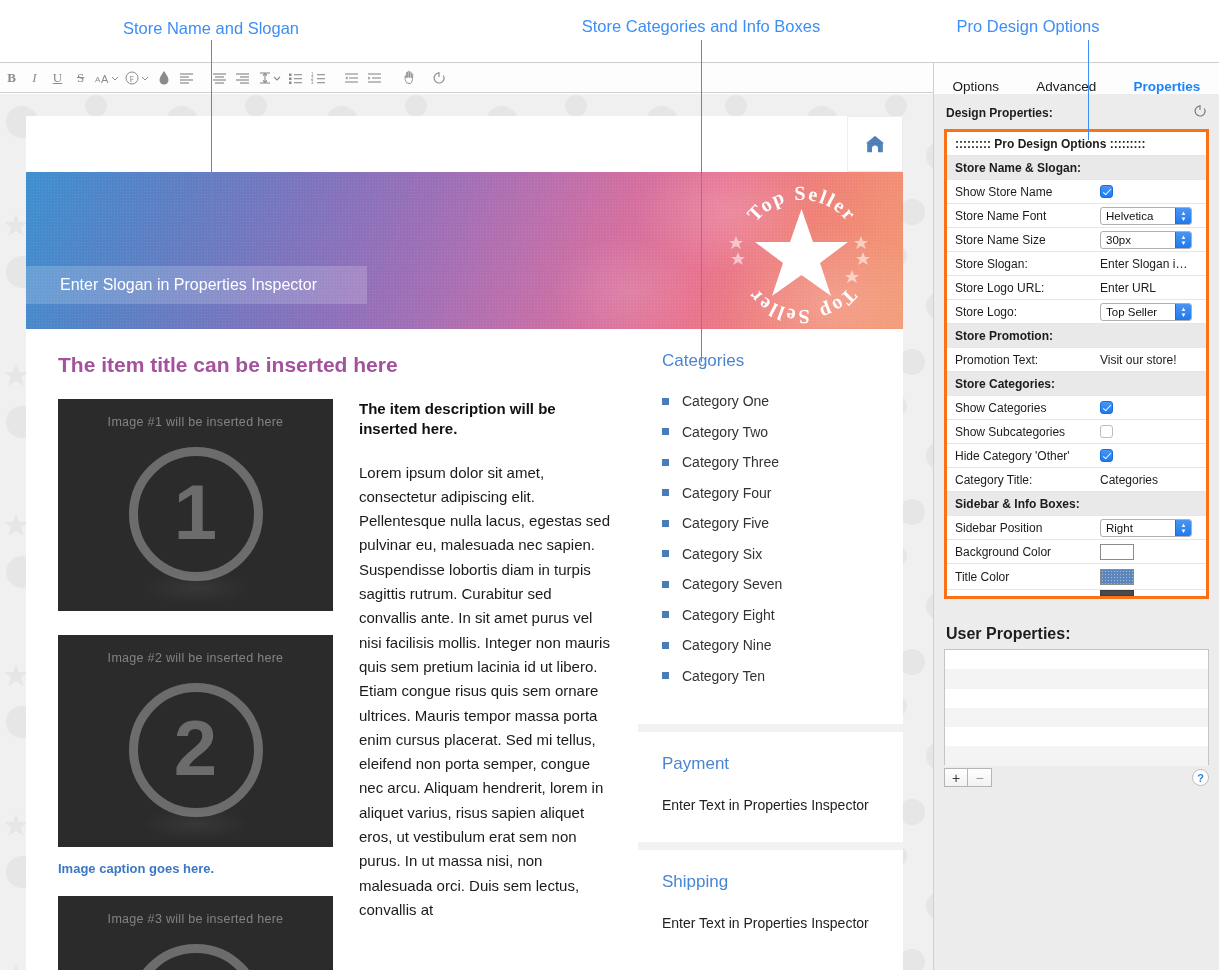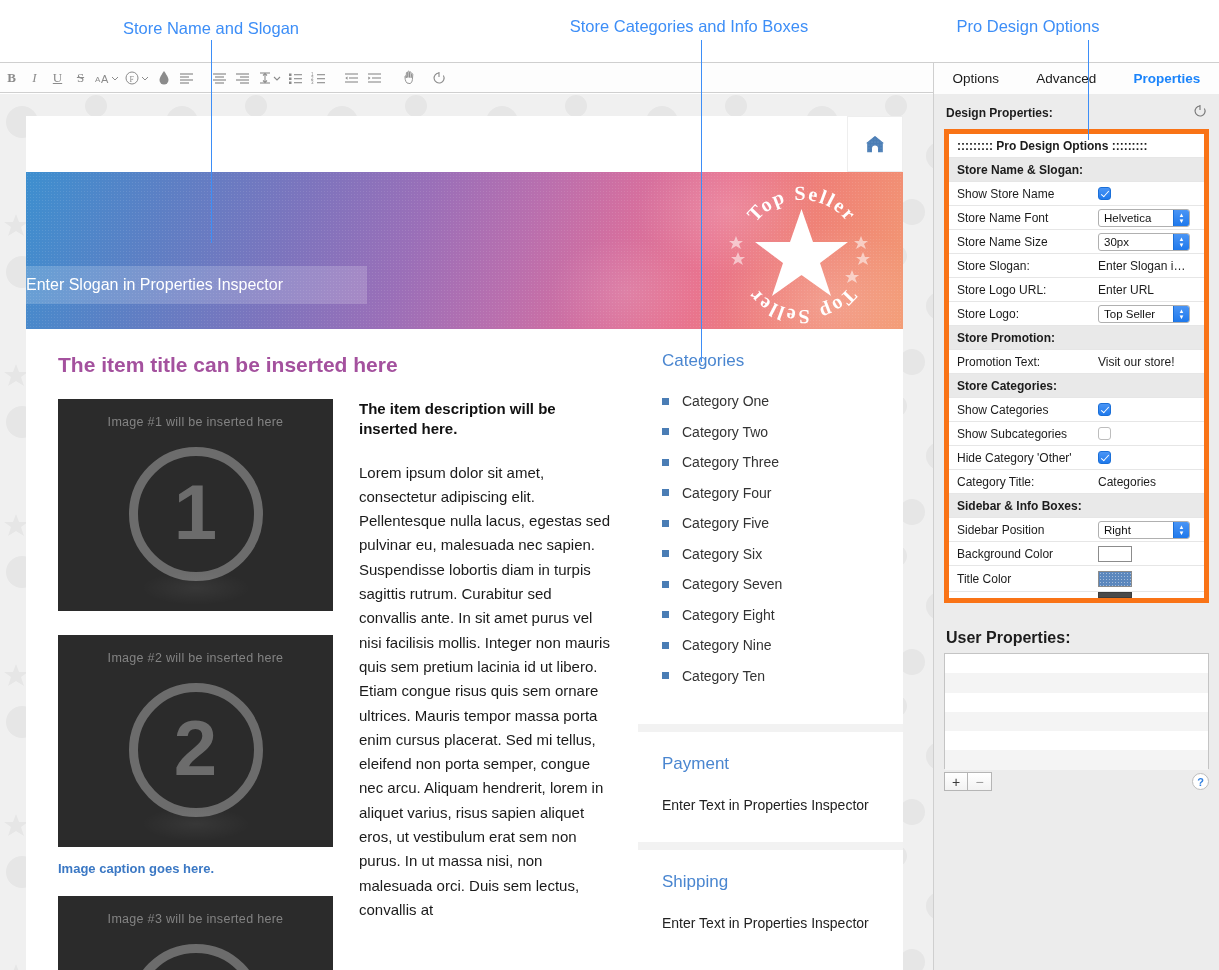--- a/index.html
+++ b/index.html
@@ -47,21 +47,21 @@
     font-size: 13px;
     cursor: default;
     user-select: none;
   }
   .tb-btn svg { display: block; }
   .tb-gap { width: 10px; }
 
   .tabs-area {
     position: absolute; right: 0; top: 0; width: 286px; height: 31px;
     border-left: 1px solid #cfcfcf;
-    display: flex; align-items: center; justify-content: space-around;
+    display: flex; align-items: flex-end; justify-content: space-around;
     background: #fdfdfd;
   }
   .tab { font-size: 13.5px; color: #1a1a1a; cursor: default; }
   .tab.active { color: #1b84fb; font-weight: bold; }
 
   
   .canvas {
     position: absolute; left: 0; top: 94px; width: 933px; height: 876px;
     background: #f0f0f0;
     overflow: hidden;
@@ -115,21 +115,21 @@
     color: #ffffff; font-size: 29px; padding-left: 34px;
     letter-spacing: 0.2px; white-space: nowrap;
   }
   .store-slogan-box {
     position: absolute; left: 0; top: 94px;
     width: 341px; height: 38px;
     background: rgba(255,255,255,0.18);
     display: flex; align-items: center;
   }
   .store-slogan {
-    color: #ffffff; font-size: 16px; white-space: nowrap;
+    color: #ffffff; font-size: 16px; padding-left: 34px; white-space: nowrap;
   }
   .seller-badge {
     position: absolute; left: 698px; top: 2px;
     width: 155px; height: 155px;
   }
 
   
   .content {
     position: relative; width: 877px; background: #ffffff;
     display: flex;
@@ -211,21 +211,21 @@
     font-size: 12px;
   }
   .insp-head {
     display: flex; align-items: center; justify-content: space-between;
     padding: 10px 12px 8px 12px;
   }
   .insp-head-title { font-size: 12px; font-weight: bold; color: #1d1d1d; }
 
   .prop-table {
     margin: 0 10px; background: #ffffff;
-    border: 5px solid #f97316;
+    border: 3px solid #f97316;
     overflow: hidden;
   }
   .prop-row {
     display: flex; align-items: center;
     height: 24px;
     padding: 0 8px;
     border-bottom: 1px solid #e6e6e6;
   }
   .prop-row:last-child { border-bottom: none; }
   .prop-row.group {
@@ -308,21 +308,21 @@
     display: flex; align-items: center; justify-content: center;
   }
 </style>
 </head>
 <body>
 
 <div id="root">
 
   <div class="annot-band">
     <div class="annot-label" style="left:0; width:422px; top:19px;">Store Name and Slogan</div>
-    <div class="annot-label" style="left:454px; width:470px; top:17px;">Store Categories and Info Boxes</div>
+    <div class="annot-label" style="left:466px; width:470px; top:17px;">Store Categories and Info Boxes</div>
     <div class="annot-label" style="left:888px; width:280px; top:17px;">Pro Design Options</div>
   </div>
 
   <div class="annot-line" style="left:211px; top:40px; height:203px; z-index:50;"></div>
   <div class="annot-line" style="left:701px; top:40px; height:322px; z-index:50;"></div>
   <div class="annot-line" style="left:1088px; top:40px; height:100px; z-index:50;"></div>
 
   <div class="toolbar">
     <div class="tb-icons">
       <div class="tb-btn" style="font-weight:bold;font-family:'Liberation Serif',serif;">B</div>

